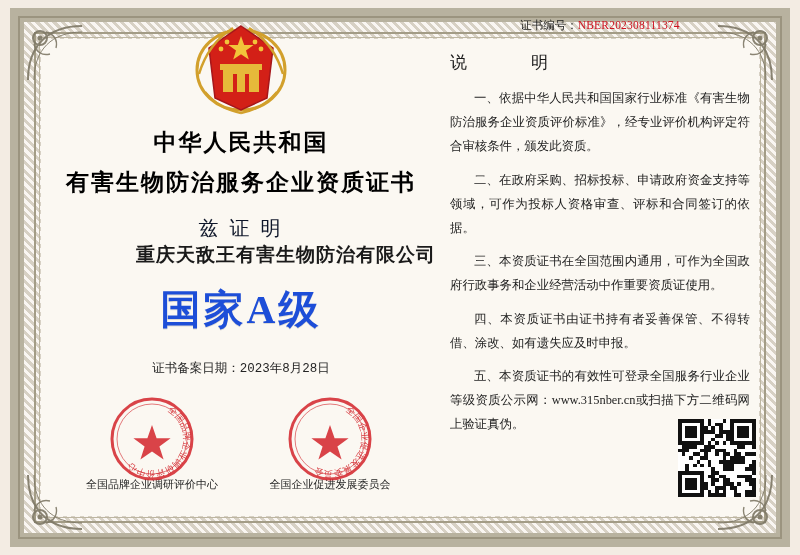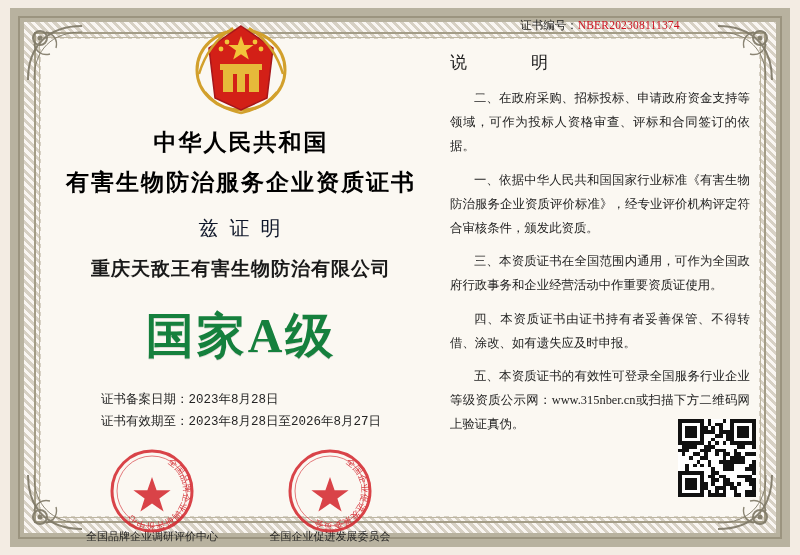--- a/index.html
+++ b/index.html
@@ -103,30 +103,30 @@
     font-size: 20px;
     letter-spacing: 3px;
     margin-top: 16px;
     color: #0f172a;
   }
   .company-name {
     font-family: "Liberation Serif", serif;
     font-weight: bold;
     font-size: 19px;
     letter-spacing: 1px;
-    margin-top: 14px;
     color: #1a1a1a;
+    text-align: right;
   }
   .grade {
     font-family: "Liberation Serif", serif;
     font-weight: bold;
-    font-size: 48px;
+    font-size: 40px;
     letter-spacing: 3px;
-    color: #15803d;
-    margin-top: 22px;
+    color: #1d4ed8;
+    margin-top: 14px;
     text-shadow: 0 1px 0 rgba(0,0,0,0.12);
   }
   .dates {
     margin-top: 22px;
     font-size: 12.5px;
     line-height: 1.75;
     color: #242424;
     font-family: Liberation Mono, monospace;
     display: inline-block;
     text-align: left;
@@ -299,23 +299,20 @@
     <div class="subtitle-zizhengming">兹 证 明</div>
 
     <div class="company-name">重庆天敌王有害生物防治有限公司</div>
 
     <div class="grade">国家A级</div>
 
     <div class="dates">
       <div class="row">
         <span class="lbl">证书备案日期：</span><span class="val">2023年8月28日</span>
       </div>
-      <div class="row">
-        <span class="lbl">证书有效期至：</span><span class="val">2023年8月28日至2026年8月27日</span>
-      </div>
     </div>
 
     <div class="seals">
       <div class="seal-wrap">
         <div class="seal">
           <svg width="88" height="88" viewBox="0 0 88 88">
             <circle cx="44" cy="44" r="40" fill="none" stroke="#d2232a" stroke-width="3" opacity="0.85"></circle>
             <circle cx="44" cy="44" r="35" fill="none" stroke="#d2232a" stroke-width="1" opacity="0.6"></circle>
             <polygon points="44,30 48.6,43.2 62.6,43.2 51.4,51.4 55.6,64.6 44,56.6 32.4,64.6 36.6,51.4 25.4,43.2 39.4,43.2" fill="#d2232a" opacity="0.85"></polygon>
             <path id="sealpath1" d="M44,12 a32,32 0 1,1 -0.1,0" fill="none"></path>
@@ -344,22 +341,22 @@
     </div>
   </div>
 
   <div class="right-col">
     <div class="cert-no">
       <span>证书编号：</span><span class="num">NBER202308111374</span>
     </div>
 
     <div class="shuoming-title">说　　明</div>
 
+    <div class="clause">一、依据中华人民共和国国家行业标准《有害生物防治服务企业资质评价标准》，经专业评价机构评定符合审核条件，颁发此资质。</div>
     <div class="clause">二、在政府采购、招标投标、申请政府资金支持等领域，可作为投标人资格审查、评标和合同签订的依据。</div>
-    <div class="clause">一、依据中华人民共和国国家行业标准《有害生物防治服务企业资质评价标准》，经专业评价机构评定符合审核条件，颁发此资质。</div>
     <div class="clause">三、本资质证书在全国范围内通用，可作为全国政府行政事务和企业经营活动中作重要资质证使用。</div>
     <div class="clause">四、本资质证书由证书持有者妥善保管、不得转借、涂改、如有遗失应及时申报。</div>
     <div class="clause last">五、本资质证书的有效性可登录全国服务行业企业等级资质公示网：www.315nber.cn或扫描下方二维码网上验证真伪。</div>
   </div>
 
   <div class="qr">
     <div class="qr-grid" id="qr-grid">
         <i class="on"></i>
         <i class="on"></i>
         <i class="on"></i>

